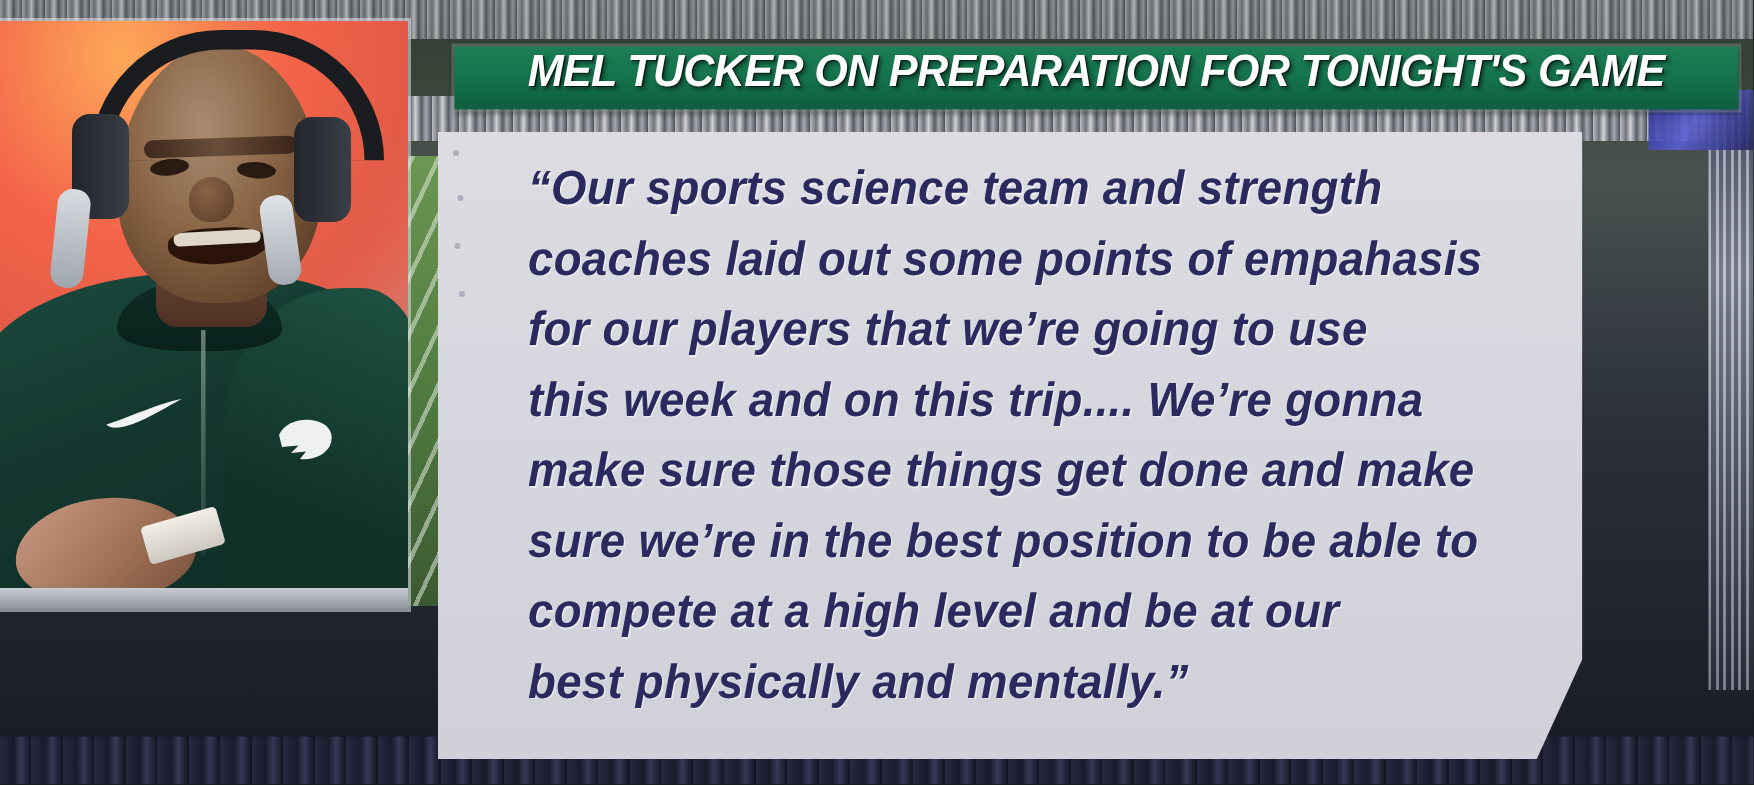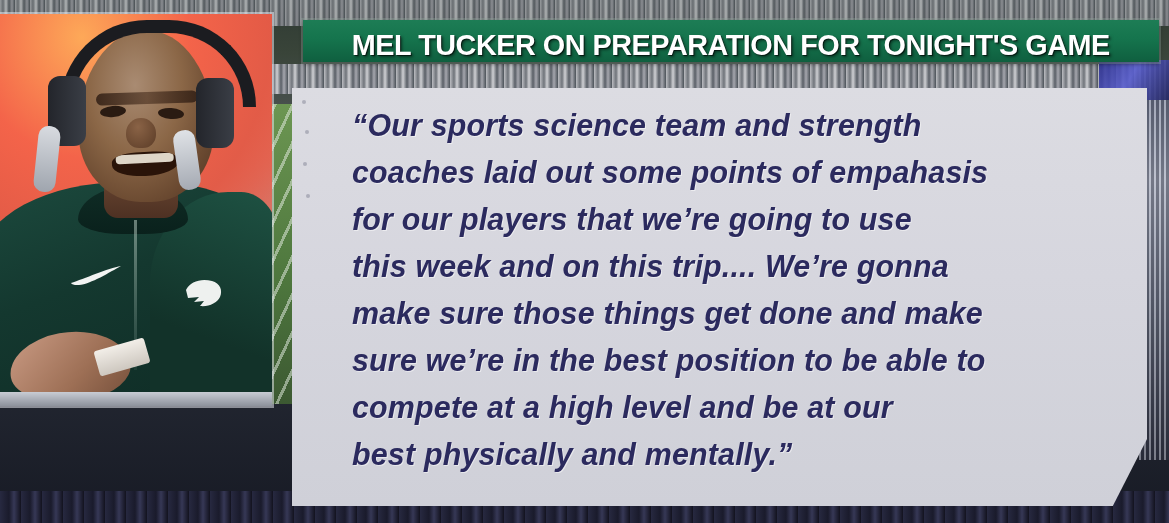--- a/index.html
+++ b/index.html
@@ -172,41 +172,41 @@
     background:linear-gradient(180deg,#f2eee8,#cdc7bf);
     transform:rotate(-16deg);border-radius:3px;
   }
   .photo-base{
     position:absolute;left:0;bottom:0;width:272px;height:14px;
     background:linear-gradient(180deg,#c8ccd4,#8d929c);
   }
 
   
   .banner{
-    position:absolute;left:303px;top:20px;width:856px;height:42px;
+    position:absolute;left:303px;top:31px;width:856px;height:42px;
     background:linear-gradient(180deg,#1d7d55 0%,#15744d 45%,#0f5f3f 100%);
     box-shadow:0 0 0 2px rgba(150,170,160,.35), 0 2px 4px rgba(0,0,0,.45);
-    display:flex;align-items:flex-end;justify-content:center;
+    display:flex;align-items:flex-start;justify-content:center;font-style:italic;
   }
   .banner-text{
     color:#ffffff;
     font-family:"Liberation Sans", sans-serif;
     font-weight:bold;
     font-size:30px;
     letter-spacing:-0.5px;
     transform:scaleX(.96);
     white-space:nowrap;
     text-shadow:
       1px 1px 0 rgba(0,0,0,.55),
       2px 2px 3px rgba(0,0,0,.5);
   }
 
   
   .quote-panel{
-    position:absolute;left:292px;top:88px;width:855px;height:418px;
+    position:absolute;left:292px;top:88px;width:763px;height:418px;
     background:linear-gradient(180deg,#dcdce2 0%,#d6d6de 45%,#cfd0d8 100%);
     box-shadow:0 0 0 2px rgba(245,246,250,.75), 3px 3px 7px rgba(0,0,0,.45);
     -webkit-clip-path:polygon(0 0, 100% 0, 100% 84%, 96% 100%, 0 100%);
     clip-path:polygon(0 0, 100% 0, 100% 84%, 96% 100%, 0 100%);
   }
   .quote-body{
     position:absolute;left:60px;top:14px;right:26px;
   }
   .qline{
     color:#2b2a5e;

